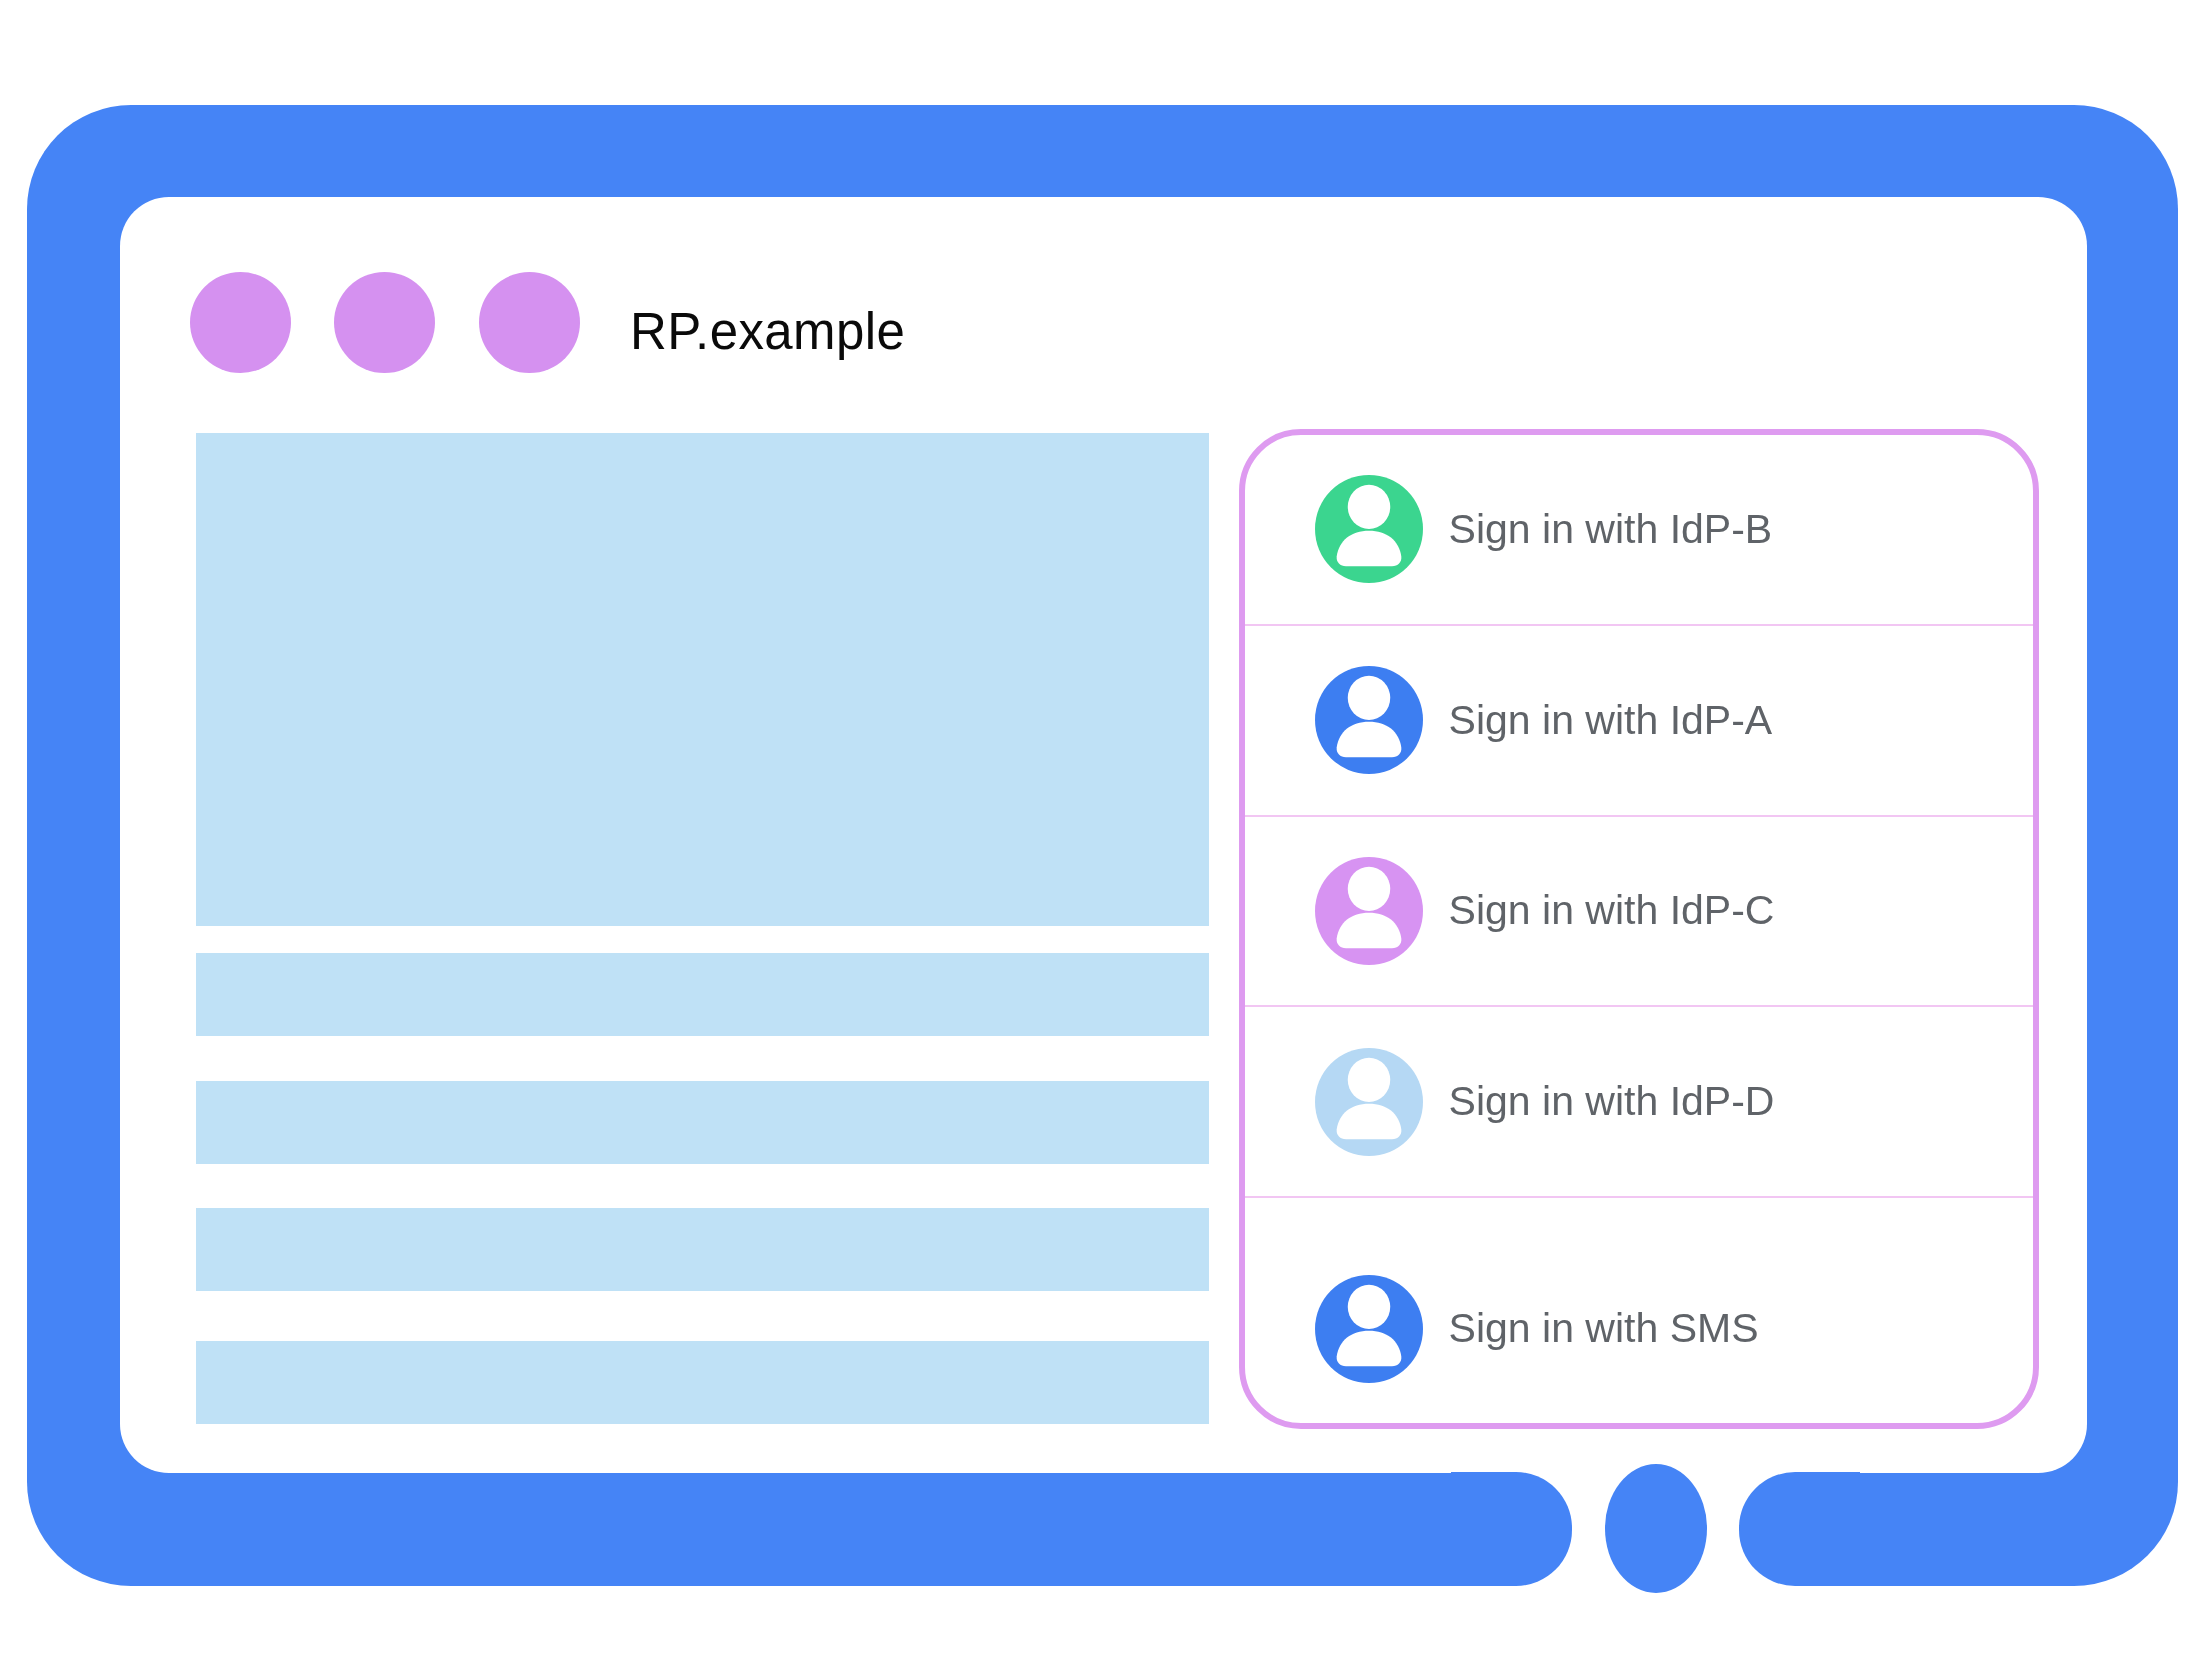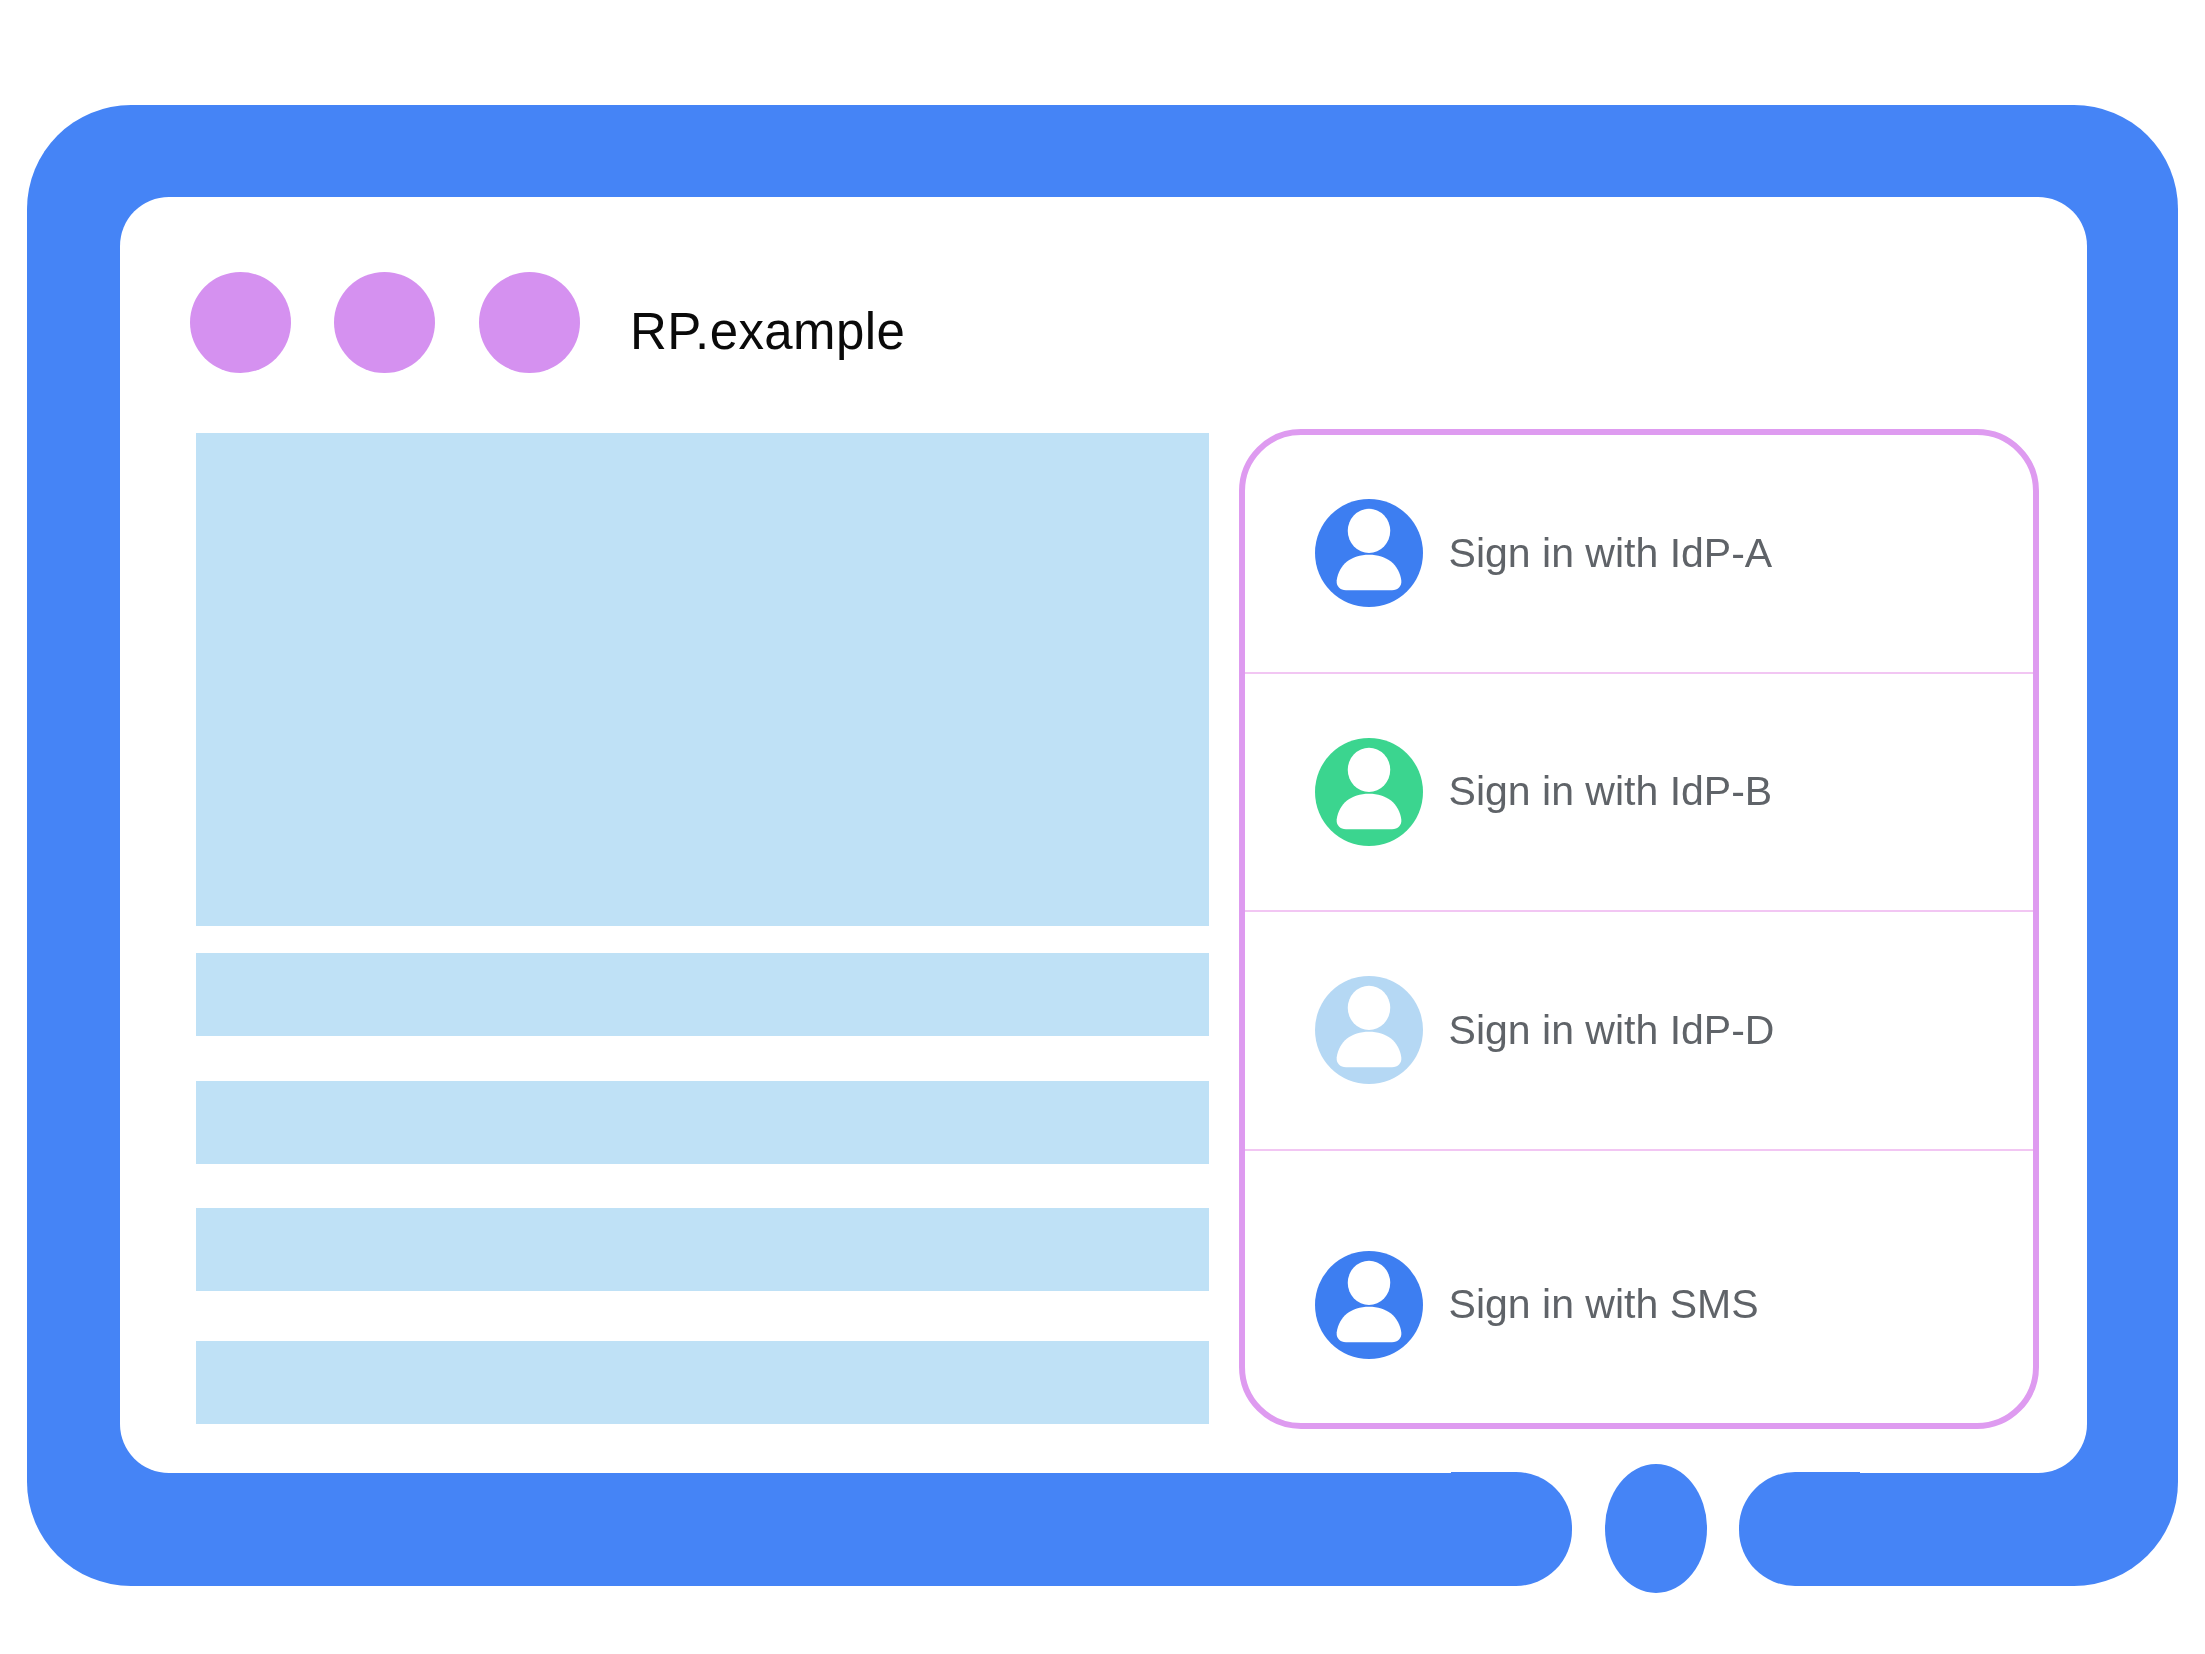--- a/index.html
+++ b/index.html
@@ -56,36 +56,44 @@
 <div class="abs ph hero" style="background-color: rgb(191, 225, 246);"></div>
 <div class="abs ph line line1" style="background-color: rgb(191, 225, 246);"></div>
 <div class="abs ph line line2" style="background-color: rgb(191, 225, 246);"></div>
 <div class="abs ph line line3" style="background-color: rgb(191, 225, 246);"></div>
 <div class="abs ph line line4" style="background-color: rgb(191, 225, 246);"></div>
 
 <div class="abs panel" style="border-color: rgb(222, 155, 240);">
 
   <div class="row">
     <svg class="avatar" viewBox="0 0 122 122">
+      <circle cx="61" cy="61" r="61" fill="#3BD58F"></circle>
+      <ellipse cx="61" cy="36" rx="24" ry="25" fill="#ffffff"></ellipse>
+      <path fill="#ffffff" d="M61 63 C 41 63 27 74 24.5 92 C 23.8 98.5 28.5 103 35 103 L 87 103 C 93.5 103 98.2 98.5 97.5 92 C 95 74 81 63 61 63 Z"></path>
+    </svg>
+    <span class="row-label">Sign in with IdP-B</span>
+  </div>
+
+  <div class="row">
+    <svg class="avatar" viewBox="0 0 122 122">
       <circle cx="61" cy="61" r="61" fill="#3D7EF1"></circle>
       <ellipse cx="61" cy="36" rx="24" ry="25" fill="#ffffff"></ellipse>
       <path fill="#ffffff" d="M61 63 C 41 63 27 74 24.5 92 C 23.8 98.5 28.5 103 35 103 L 87 103 C 93.5 103 98.2 98.5 97.5 92 C 95 74 81 63 61 63 Z"></path>
     </svg>
     <span class="row-label">Sign in with IdP-A</span>
   </div>
 
   <div class="row">
     <svg class="avatar" viewBox="0 0 122 122">
-      <circle cx="61" cy="61" r="61" fill="#3BD58F"></circle>
+      <circle cx="61" cy="61" r="61" fill="#D793F2"></circle>
       <ellipse cx="61" cy="36" rx="24" ry="25" fill="#ffffff"></ellipse>
       <path fill="#ffffff" d="M61 63 C 41 63 27 74 24.5 92 C 23.8 98.5 28.5 103 35 103 L 87 103 C 93.5 103 98.2 98.5 97.5 92 C 95 74 81 63 61 63 Z"></path>
     </svg>
-    <span class="row-label">Sign in with IdP-B</span>
+    <span class="row-label">Sign in with IdP-C</span>
   </div>
-
 
   <div class="row">
     <svg class="avatar" viewBox="0 0 122 122">
       <circle cx="61" cy="61" r="61" fill="#B5D8F4"></circle>
       <ellipse cx="61" cy="36" rx="24" ry="25" fill="#ffffff"></ellipse>
       <path fill="#ffffff" d="M61 63 C 41 63 27 74 24.5 92 C 23.8 98.5 28.5 103 35 103 L 87 103 C 93.5 103 98.2 98.5 97.5 92 C 95 74 81 63 61 63 Z"></path>
     </svg>
     <span class="row-label">Sign in with IdP-D</span>
   </div>
 

